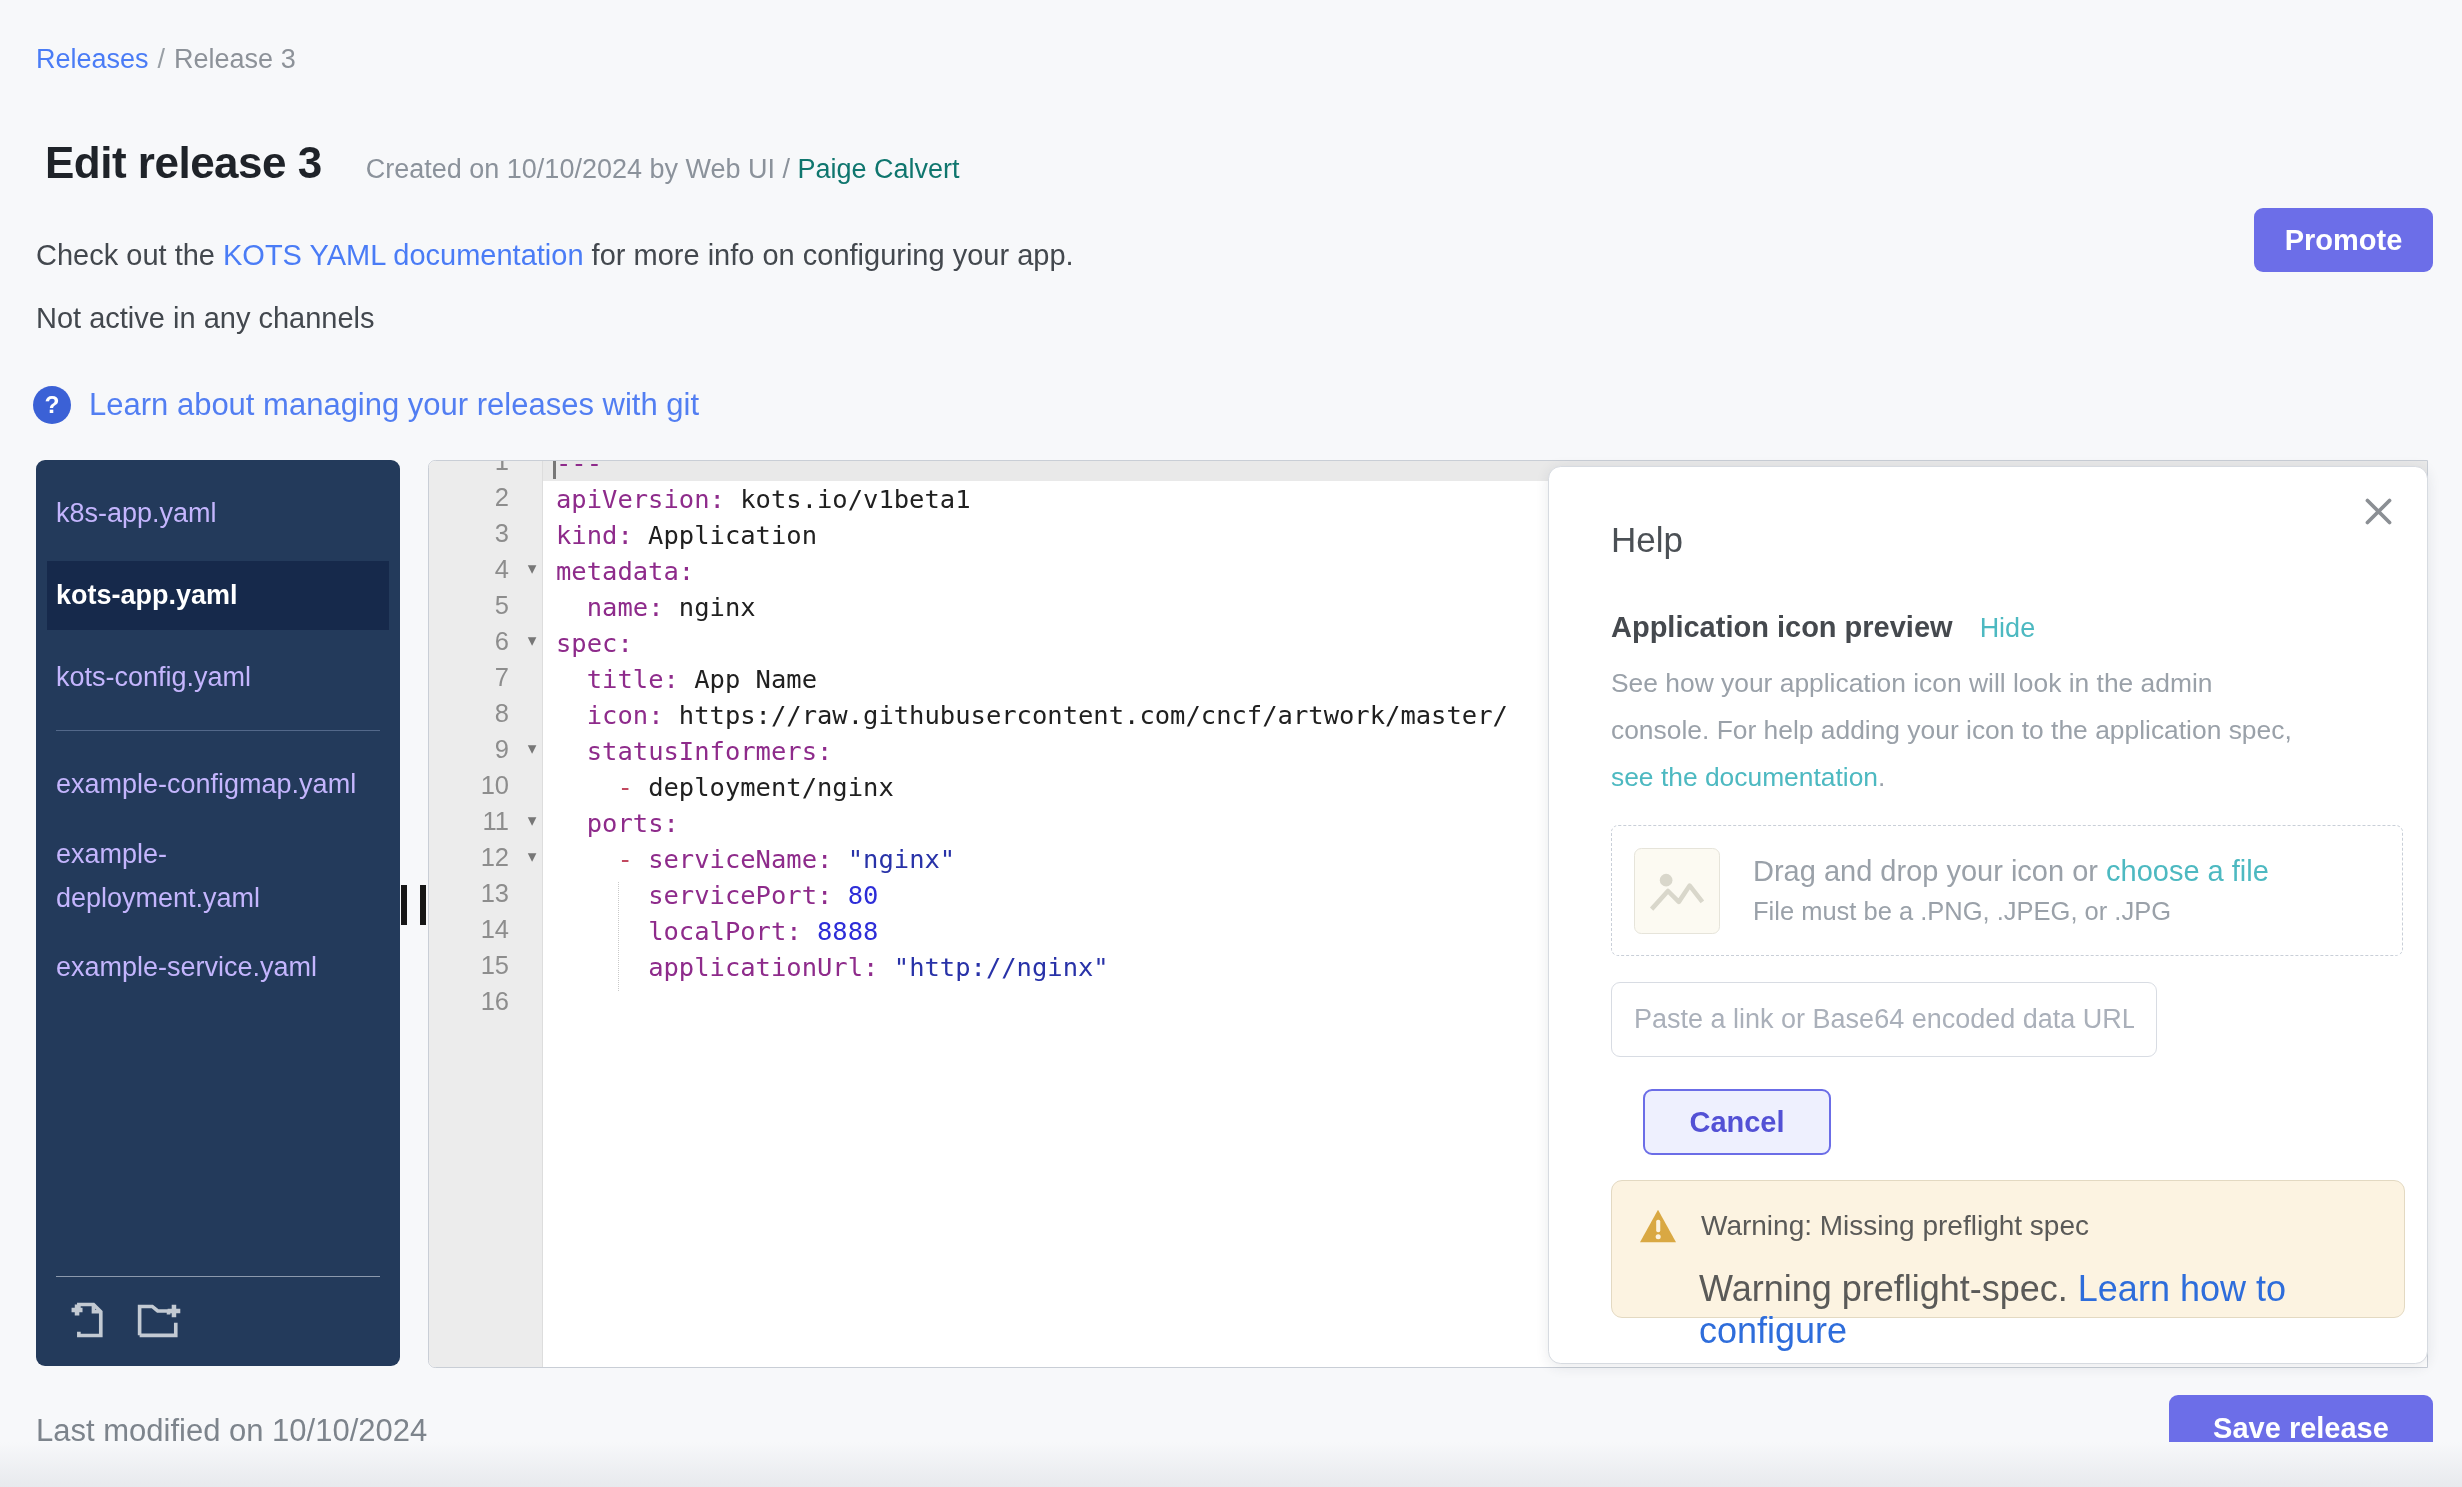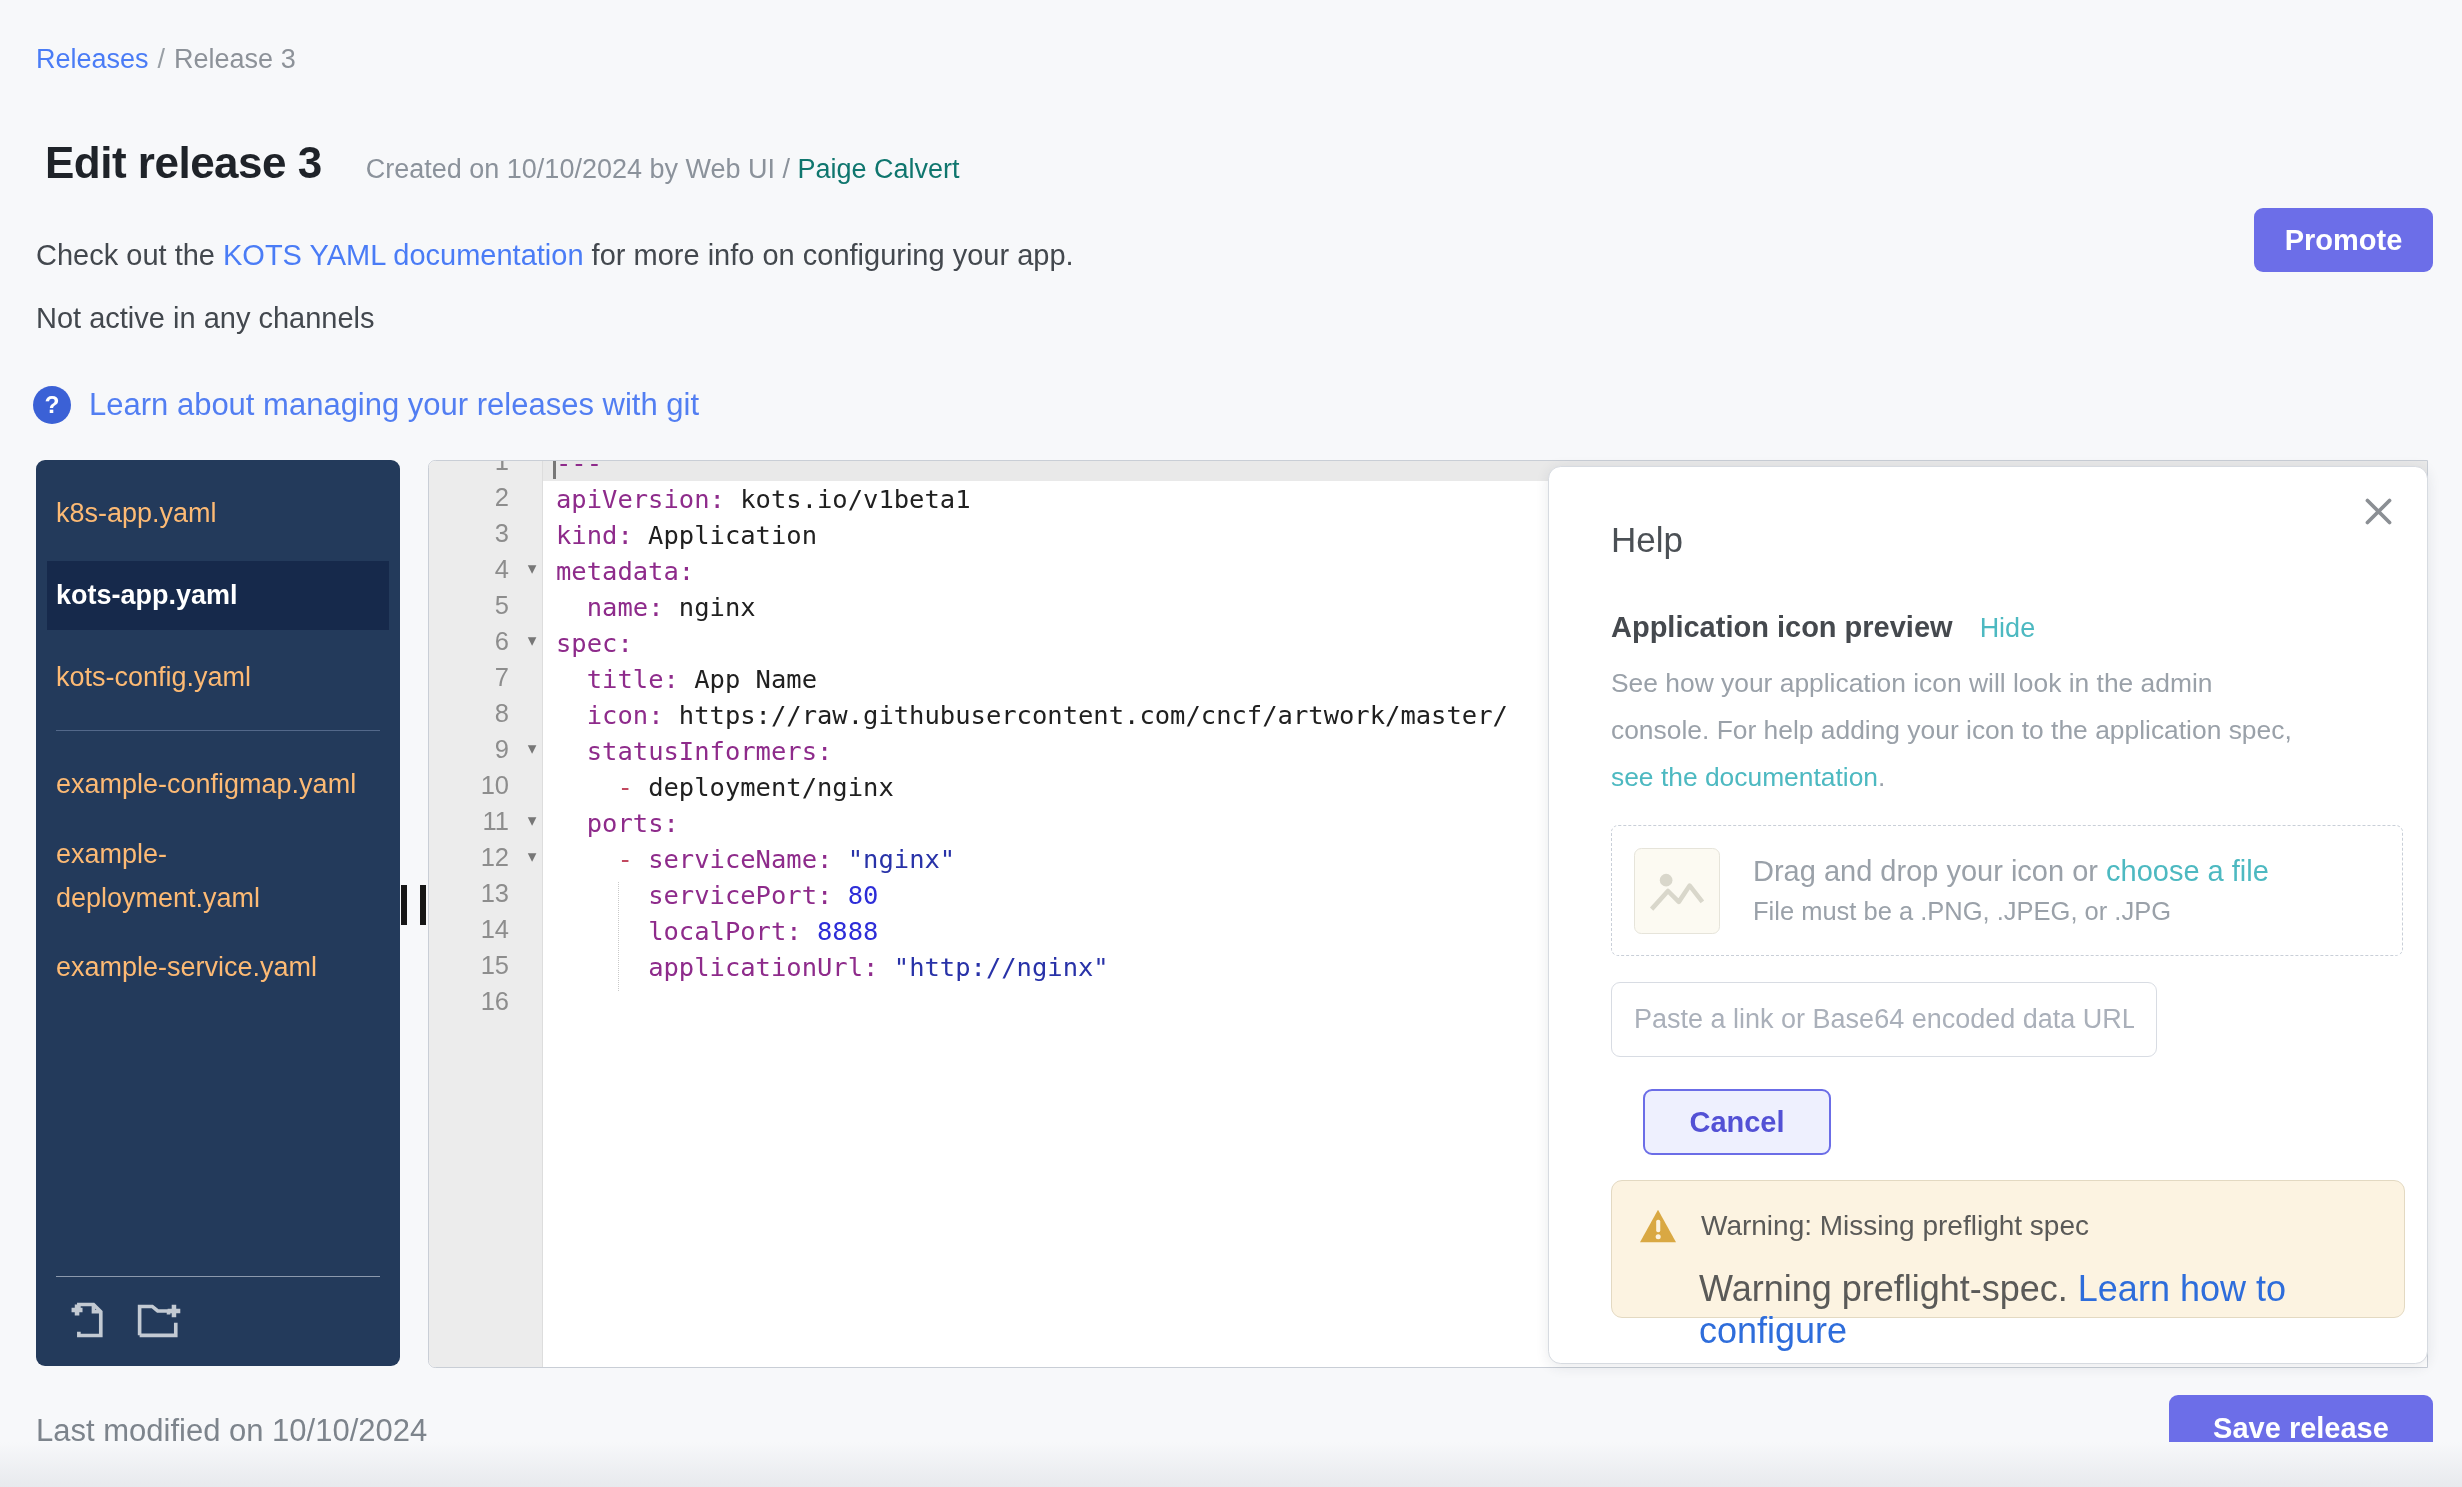--- a/index.html
+++ b/index.html
@@ -24,21 +24,21 @@
           display:flex;align-items:center;justify-content:center;font-size:24.6px;font-weight:bold;}
   .git-row .git-label{font-size:31px;color:#527ef2;}
   .btn{display:flex;align-items:center;justify-content:center;border-radius:9px;
        background:#6c6ee8;color:#fff;font-weight:bold;cursor:pointer;border:none;}
   .promote{right:29px;top:208px;width:179px;height:64px;font-size:29px;}
 
   
   .sidebar{left:36px;top:460px;width:364px;height:906px;background:#233a5b;border-radius:9px;}
   .files{list-style:none;margin:0;padding:31px 0 0 0;}
   .files.g2{padding-top:0;margin-top:20px;}
-  .files li{font-size:27px;color:#fdba74;line-height:44px;margin-bottom:25.5px;
+  .files li{font-size:27px;color:#c4b5fd;line-height:44px;margin-bottom:25.5px;
             padding:0 20px;cursor:pointer;}
   .files li .lbl{display:inline-block;max-width:305px;}
   .files li.selected{background:#16294b;margin:0 11px 25.5px 11px;padding:12.7px 9px;font-weight:bold;color:#fff;}
   .side-div{border:none;border-top:1.8px solid #53688a;margin:31px 20px 31px 20px;}
   .side-foot-div{left:20px;right:20px;bottom:89px;border-top:1.8px solid #8c99ad;}
   .side-icons{left:31px;bottom:25.5px;display:flex;gap:27px;}
   .side-icons svg{cursor:pointer;}
 
   
   .editor{left:428px;top:460px;width:1998px;height:906px;background:#fff;

